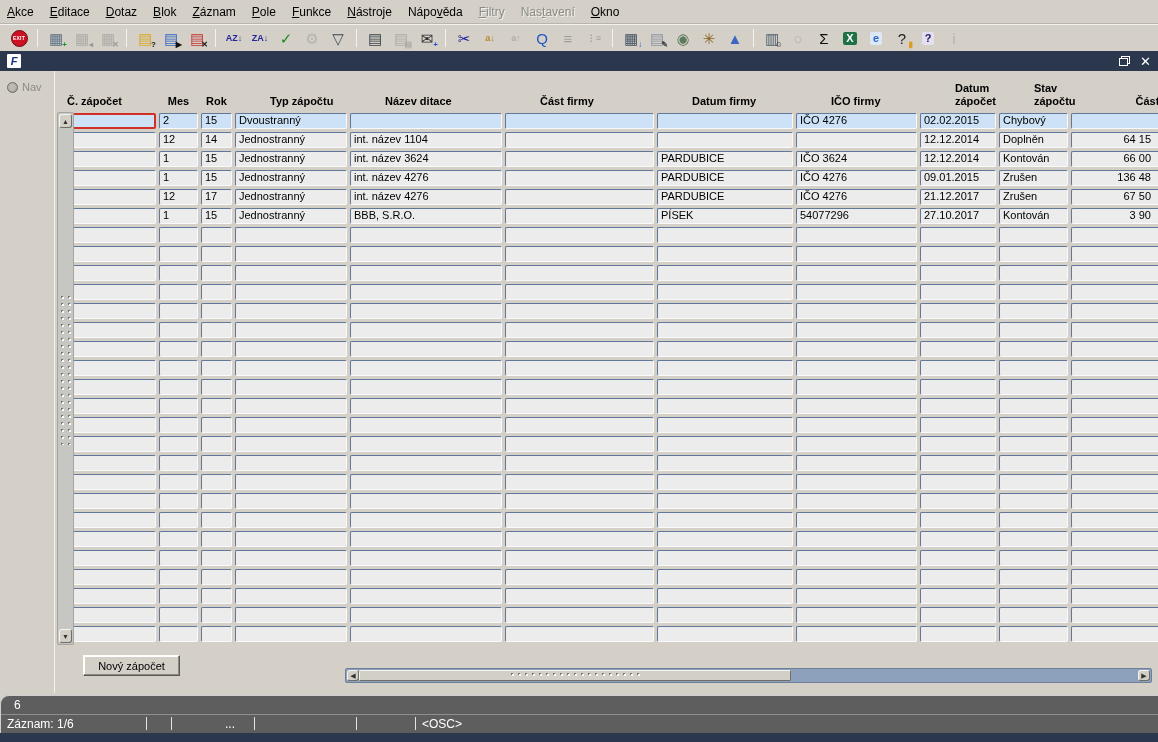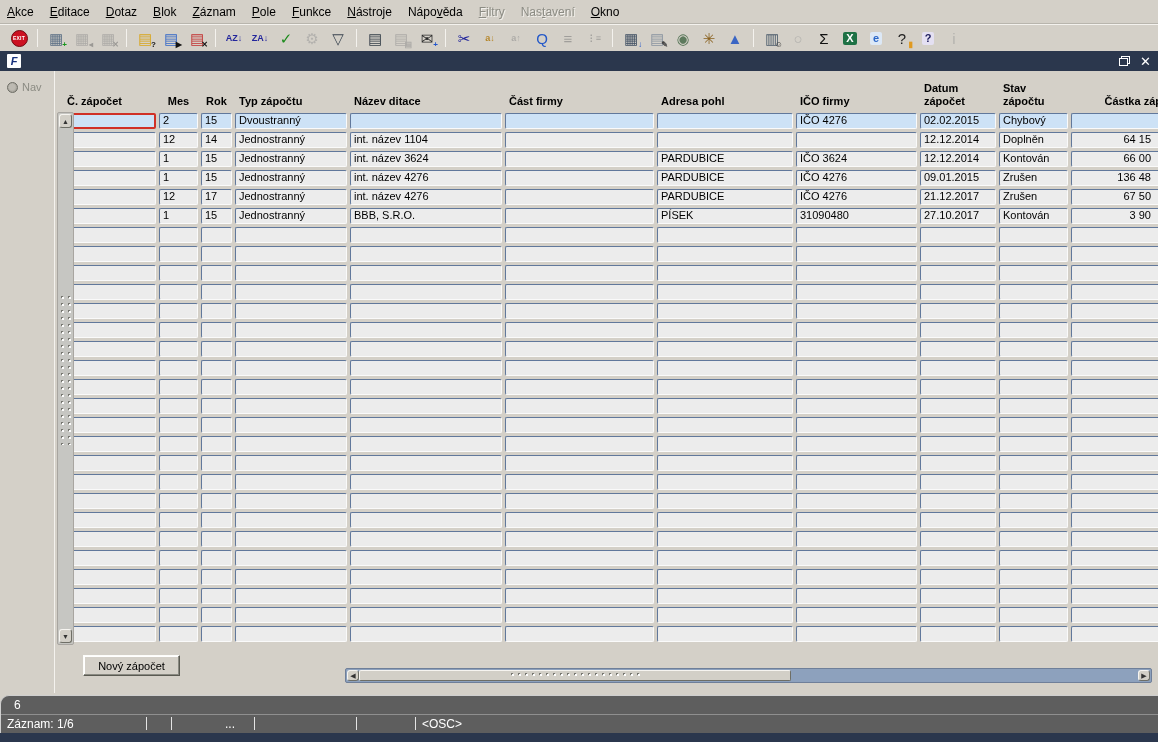--- a/index.html
+++ b/index.html
@@ -250,24 +250,24 @@
     <div class="nav-radio">
       <span class="nav-circle"></span>
       <span>Nav</span>
     </div>
     <div class="vdivider"></div>
 
     <div class="thead">
         <div class="hcell" style="width: 93px;">Č. zápočet</div>
         <div class="hcell" style="width: 39px; text-align: center;">Mes</div>
         <div class="hcell" style="width: 31px; text-align: center;">Rok</div>
-        <div class="hcell" style="width: 112px;">Typ zápočtu</div>
+        <div class="hcell" style="width: 112px; margin-left: 31px;">Typ zápočtu</div>
         <div class="hcell" style="width: 152px;">Název ditace</div>
         <div class="hcell" style="width: 149px;">Část firmy</div>
-        <div class="hcell" style="width: 136px;">Adresa pohl</div>
+        <div class="hcell" style="width: 136px;">Datum firmy</div>
         <div class="hcell" style="width: 121px;">IČO firmy</div>
         <div class="hcell" style="width: 76px;">Datum
 zápočet</div>
         <div class="hcell" style="width: 69px;">Stav
 zápočtu</div>
         <div class="hcell" style="width: 95px; text-align: right;">Částka záp</div>
       </div>
     <div class="tbody">
         <div class="trow">
           <div class="cell sel focus" style="width: 93px;">6</div>
@@ -335,21 +335,21 @@
           <div class="cell" style="width: 95px; text-align: right; padding-right: 14px;">67 50</div>
         </div>
         <div class="trow">
           <div class="cell" style="width: 93px;">1</div>
           <div class="cell" style="width: 39px;">1</div>
           <div class="cell" style="width: 31px;">15</div>
           <div class="cell" style="width: 112px;">Jednostranný</div>
           <div class="cell" style="width: 152px;">BBB, S.R.O.</div>
           <div class="cell" style="width: 149px;"></div>
           <div class="cell" style="width: 136px;">PÍSEK</div>
-          <div class="cell" style="width: 121px;">31090480</div>
+          <div class="cell" style="width: 121px;">54077296</div>
           <div class="cell" style="width: 76px;">27.10.2017</div>
           <div class="cell" style="width: 69px;">Kontován</div>
           <div class="cell" style="width: 95px; text-align: right; padding-right: 14px;">3 90</div>
         </div>
         <div class="trow">
           <div class="cell" style="width: 93px;"></div>
           <div class="cell" style="width: 39px;"></div>
           <div class="cell" style="width: 31px;"></div>
           <div class="cell" style="width: 112px;"></div>
           <div class="cell" style="width: 152px;"></div>

